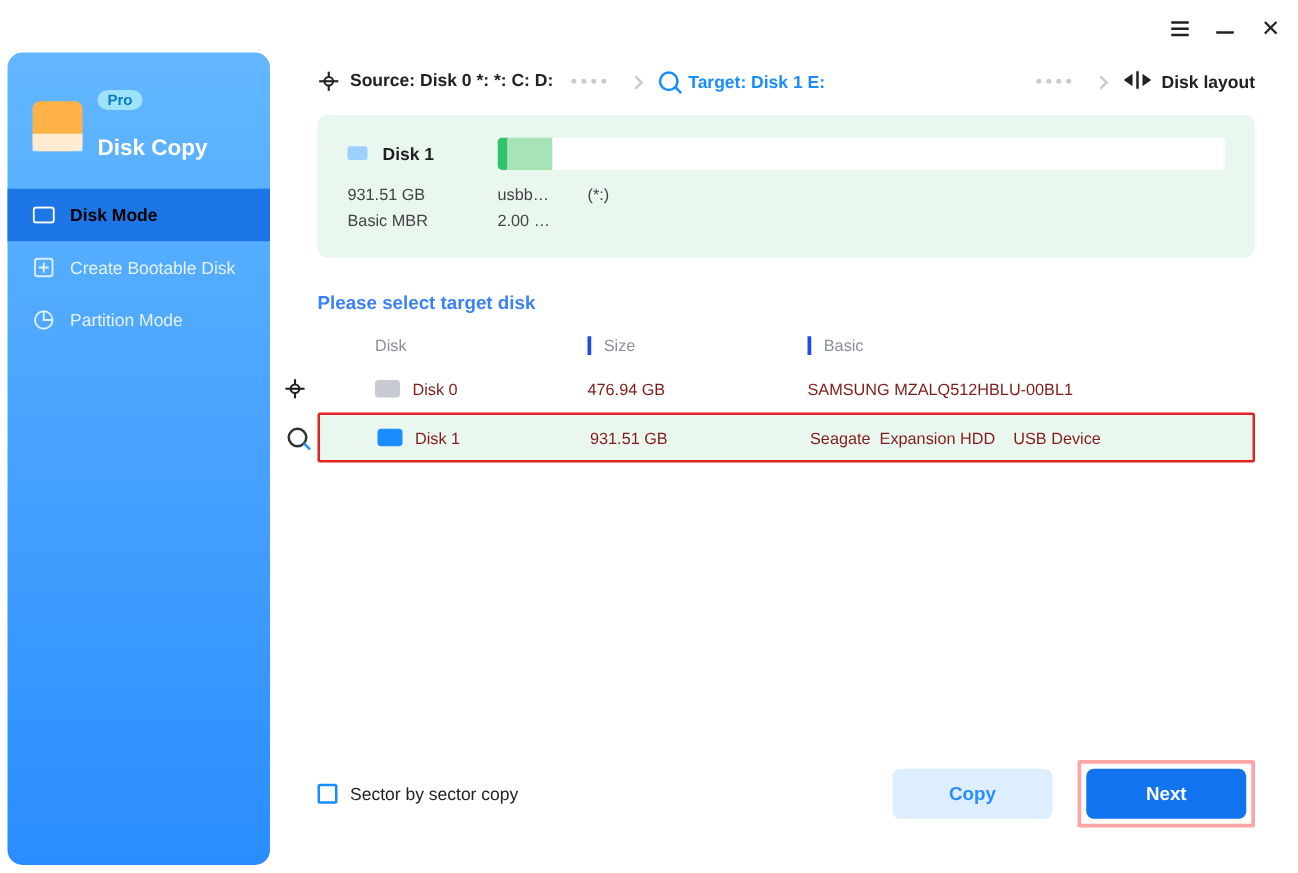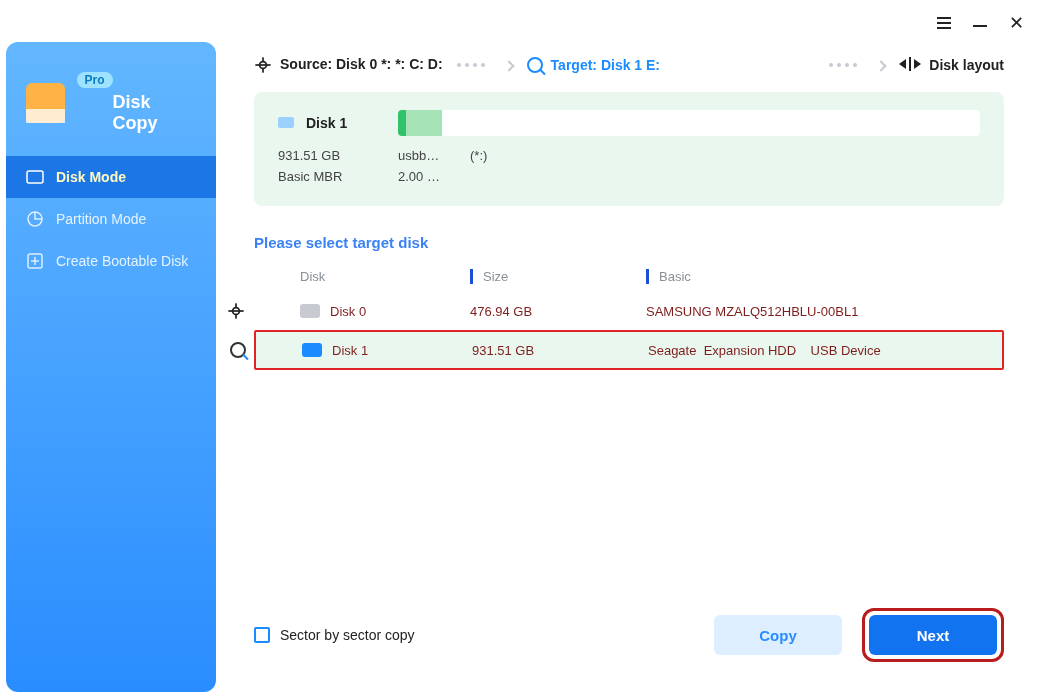--- a/index.html
+++ b/index.html
@@ -11,27 +11,27 @@
   .winctl .bars { display:flex; flex-direction:column; gap:3px; }
   .winctl .bars span { width:14px; height:2px; background:#222; display:block; }
   .winctl .min { width:14px; height:2px; background:#222; display:block; margin-top:6px;}
   .winctl .x { font-size:18px; line-height:1; }
 
   
   .sidebar { position:absolute; top:42px; left:6px; width:210px; height:650px; background:linear-gradient(180deg,#63b7ff 0%,#2a8dff 100%); border-radius:12px; padding-top:24px; color:#fff; }
   .brand { display:flex; align-items:center; gap:12px; padding:6px 20px 18px 20px; }
   .brand .logo { width:40px; height:40px; background:#ffb347; border-radius:6px; position:relative; }
   .brand .logo::after { content:""; position:absolute; left:0; right:0; bottom:0; height:14px; background:rgba(255,255,255,0.75); }
-  .brand .txt { display:flex; align-items:flex-start; }
+  .brand .txt { display:flex; flex-direction:column; align-items:flex-start; }
   .brand .badge { background:#9de3ff; color:#0a7cc3; font-size:12px; font-weight:600; padding:1px 8px; border-radius:8px; }
   .brand .name { font-size:18px; font-weight:700; margin-top:20px; }
 
   .nav { margin-top:4px; }
   .nav .item { display:flex; align-items:center; gap:12px; padding:12px 20px; font-size:14px; color:rgba(255,255,255,0.85); cursor:pointer; }
-  .nav .item.active { background:#1d76e6; color:#fef9c3; font-weight:600; }
+  .nav .item.active { background:#1d76e6; color:#000000; font-weight:600; }
   .nav .ic { width:18px; height:18px; display:inline-flex; align-items:center; justify-content:center; }
   .nav .ic svg { stroke:currentColor; fill:none; }
 
   
   .main { position:absolute; left:232px; top:42px; right:12px; bottom:12px; }
 
   .stepbar { display:flex; align-items:center; padding:14px 22px 14px 22px; gap:14px; font-size:14px; }
   .stepbar .seg { display:flex; align-items:flex-start; gap:8px; color:#222; }
   .stepbar .seg.active { color:#1a8cff; font-weight:600; }
   .dots { display:flex; gap:4px; }
@@ -77,21 +77,21 @@
   .dsk.blue { background:#1a8cff; }
 
   
   .footer { position:absolute; left:0; right:0; bottom:0; padding:0 22px 24px 22px; display:flex; align-items:center; }
   .chk { display:flex; align-items:center; gap:10px; font-size:14px; color:#222; }
   .chk .box { width:16px; height:16px; border:2px solid #1a8cff; border-radius:2px; }
   .footer .gap { flex:1; }
   .btn { min-width:128px; height:40px; border-radius:6px; display:flex; align-items:center; justify-content:center; font-size:15px; font-weight:600; cursor:pointer; }
   .btn.back { background:#dceeff; color:#2a8dff; margin-right:20px; }
   .btn.next { background:#1273f0; color:#fff; }
-  .hl { border:3px solid #b91c1c; padding:4px; border-radius:12px; }
+  .hl { border:3px solid #fca5a5; padding:4px; border-radius:2px; }
 </style>
 </head>
 <body>
 
 <div class="wrap">
 
   <div class="winctl">
     <div class="bars">
         <span></span>
         <span></span>
@@ -114,34 +114,34 @@
         <span class="ic">
             <svg width="18" height="14">
               <rect x="1" y="1" width="16" height="12" rx="2" stroke="#fff" stroke-width="1.5"></rect>
             </svg>
           </span>
         <span>Disk Mode</span>
       </div>
       <div class="item">
         <span class="ic">
             <svg width="18" height="18">
+              <rect x="2" y="2" width="14" height="14" rx="2" stroke="rgba(255,255,255,0.8)" stroke-width="1.5"></rect>
+              <path d="M9 5 V13 M5 9 H13" stroke="rgba(255,255,255,0.8)" stroke-width="1.5"></path>
+            </svg>
+          </span>
+        <span>Create Bootable Disk</span>
+      </div>
+      <div class="item">
+        <span class="ic">
+            <svg width="18" height="18">
               <circle cx="9" cy="9" r="7" stroke="rgba(255,255,255,0.8)" stroke-width="1.5"></circle>
               <path d="M9 2 V9 H16" stroke="rgba(255,255,255,0.8)" stroke-width="1.5"></path>
             </svg>
           </span>
         <span>Partition Mode</span>
-      </div>
-      <div class="item">
-        <span class="ic">
-            <svg width="18" height="18">
-              <rect x="2" y="2" width="14" height="14" rx="2" stroke="rgba(255,255,255,0.8)" stroke-width="1.5"></rect>
-              <path d="M9 5 V13 M5 9 H13" stroke="rgba(255,255,255,0.8)" stroke-width="1.5"></path>
-            </svg>
-          </span>
-        <span>Create Bootable Disk</span>
       </div>
     </nav>
   </aside>
 
   <section class="main">
 
     <div class="stepbar">
       <div class="seg">
         <span class="crossico small">
             <span class="ring"></span>

